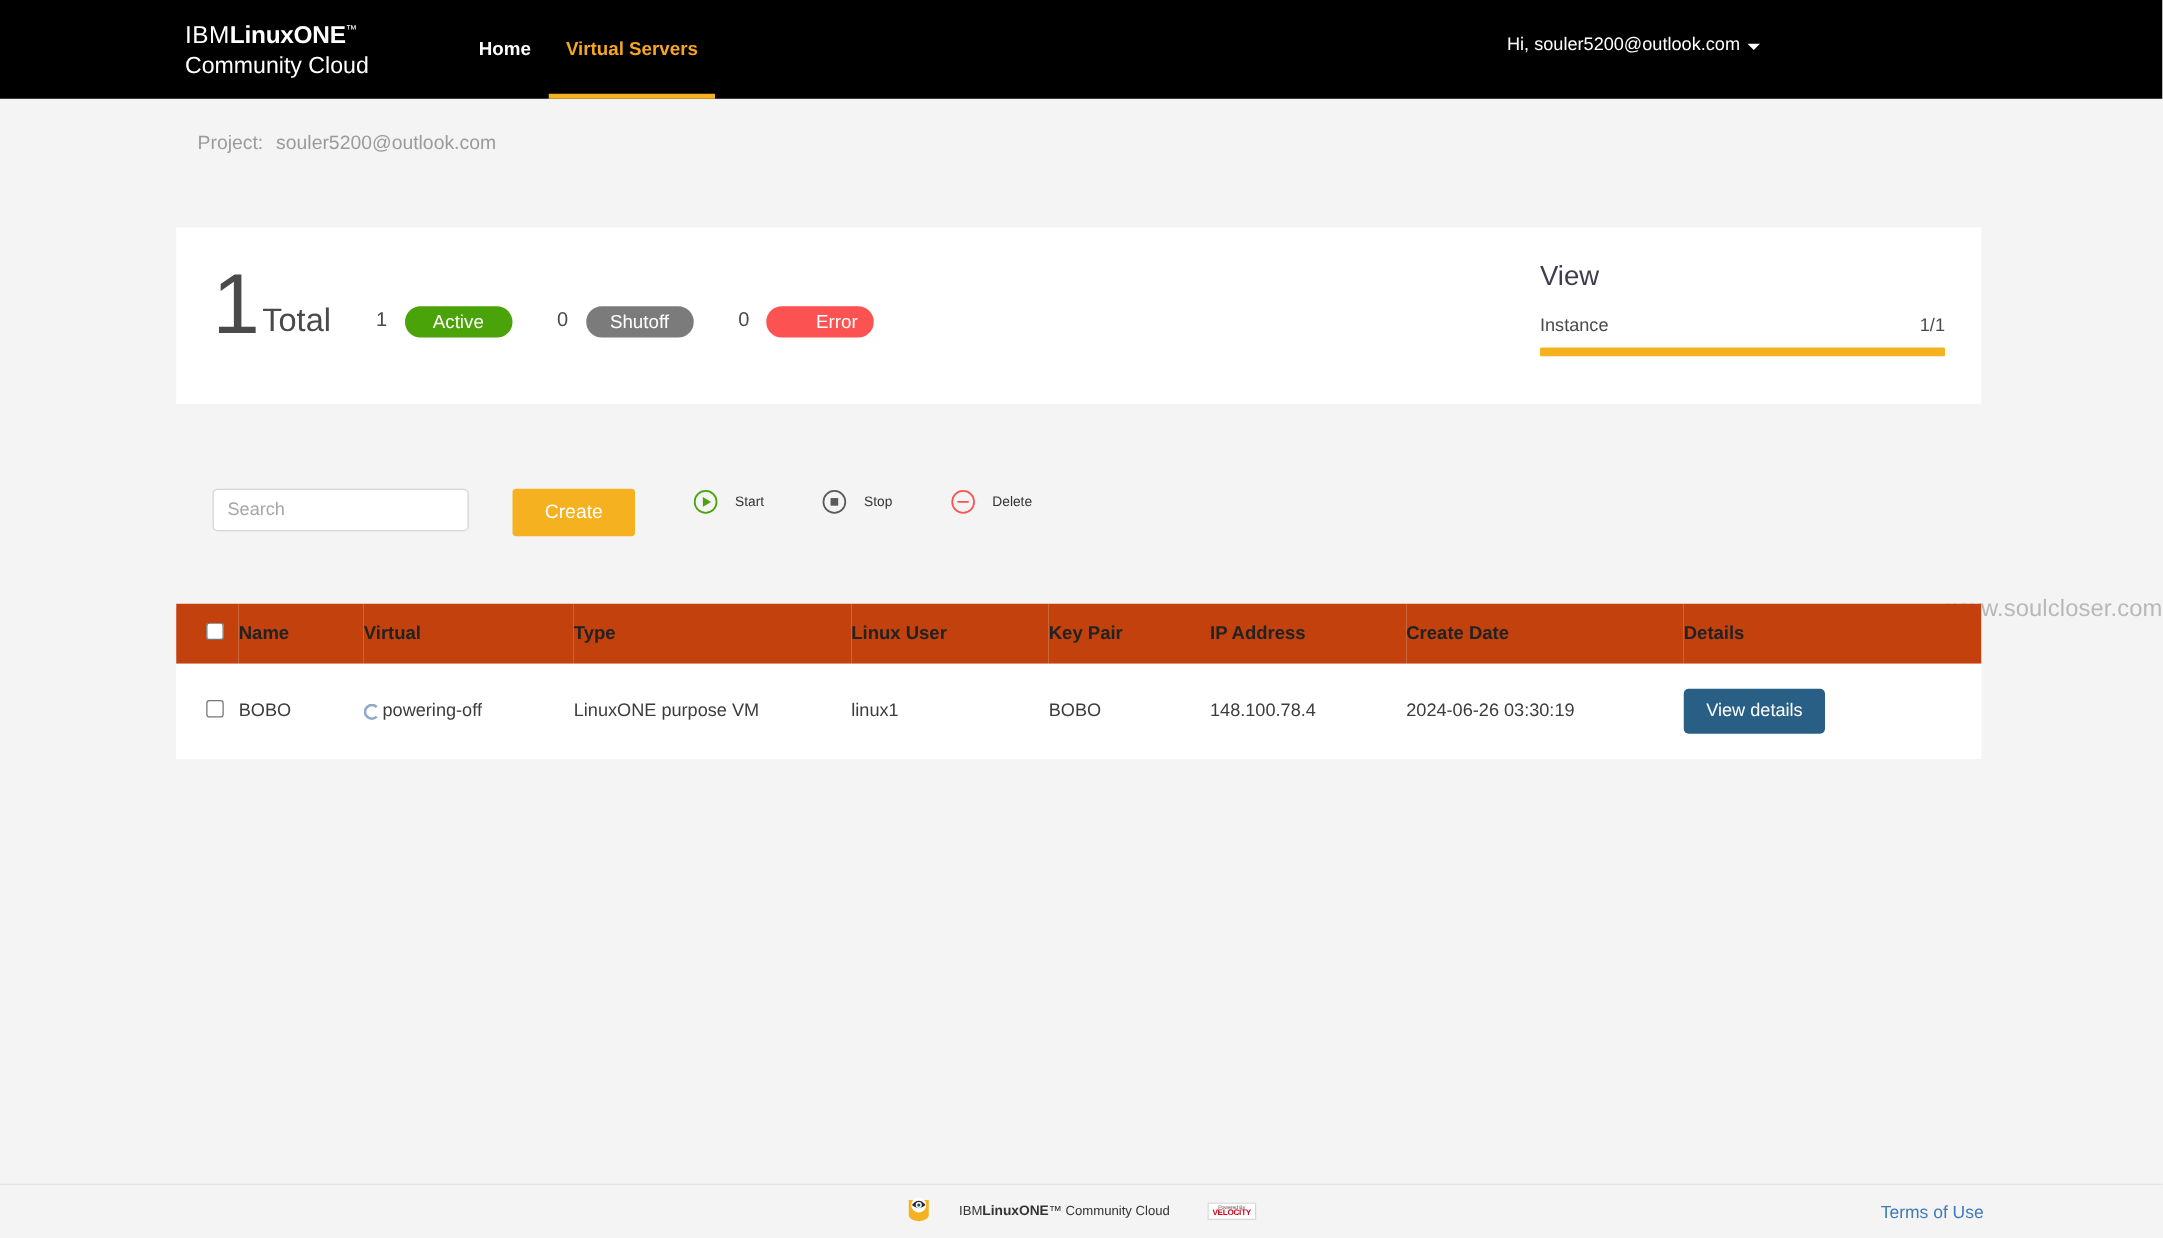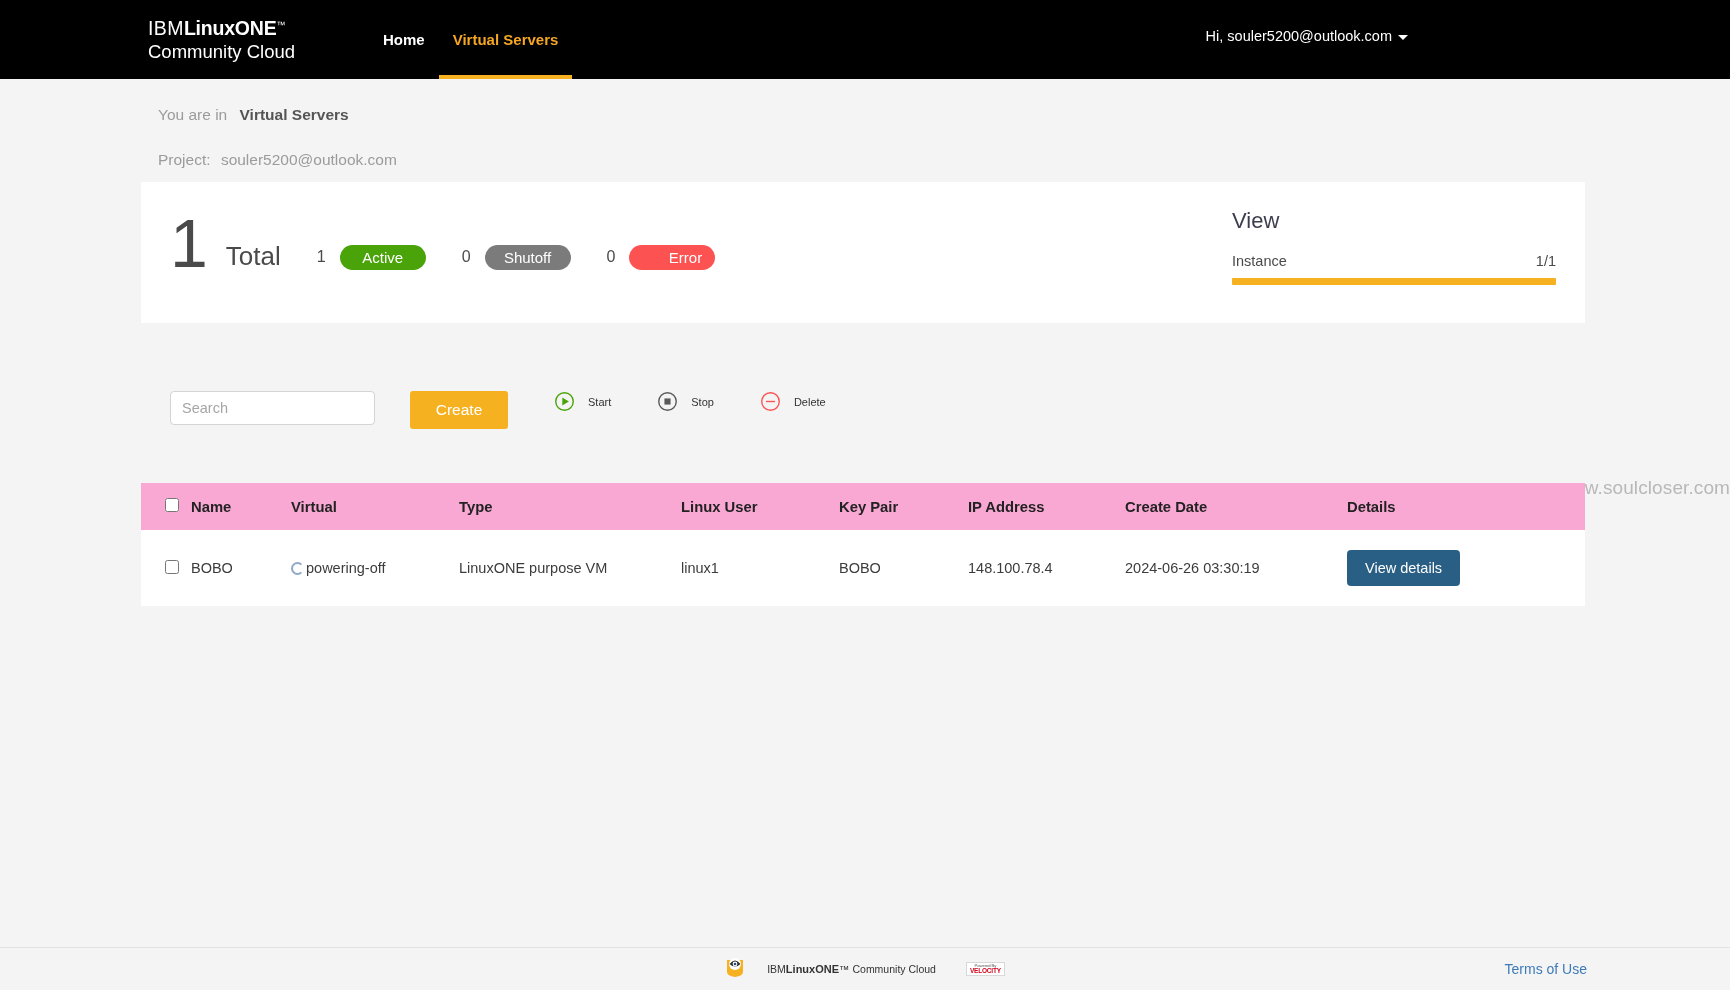--- a/index.html
+++ b/index.html
@@ -106,21 +106,21 @@
     font-size: 68px;
     color: #4a4a4a;
     font-weight: 300;
     line-height: .88;
     letter-spacing: -2px;
   }
   .total-word {
     font-size: 26px;
     color: #4a4a4a;
     font-weight: 300;
-    margin-left: 20px;
+    margin-left: 4px;
     position: relative;
     top: -2px;
   }
   .stat-group { display: flex; align-items: center; margin-left: 36px; position: relative; top: -4px;}
   .stat-count { font-size: 16px; color: #4a4a4a; }
   .pill {
     display: inline-flex;
     align-items: center;
     justify-content: center;
     color: #ffffff;
@@ -206,21 +206,21 @@
 
   
   .table-wrap {
     position: absolute;
     left: 141px;
     top: 483px;
     width: 1444px;
     background: #ffffff;
   }
   table { width: 100%; border-collapse: collapse; }
-  thead tr { background: #f9a8d4; }
+  thead tr { background: #c2410c; }
   thead th {
     text-align: left;
     font-size: 14.8px;
     color: #222222;
     font-weight: bold;
     padding: 15px 0 15px 0;
   }
   tbody tr { background: #ffffff; }
   tbody td {
     font-size: 14.5px;
@@ -325,24 +325,20 @@
     <a class="nav-item active">Virtual Servers</a>
   </nav>
 
   <div class="user-menu">
     <span>Hi, souler5200@outlook.com</span>
     <span class="caret-down"></span>
   </div>
 </div>
 
 <div class="crumbs">
-  <div class="crumb-row">
-    <span>You are in</span>
-    <span class="crumb-strong">Virtual Servers</span>
-  </div>
   <div class="project-row">
     <span>Project:</span>
     <span class="project-val">souler5200@outlook.com</span>
   </div>
 </div>
 
 <div class="card">
   <div class="summary">
     <span class="big-num">1</span>
     <span class="total-word">Total</span>

